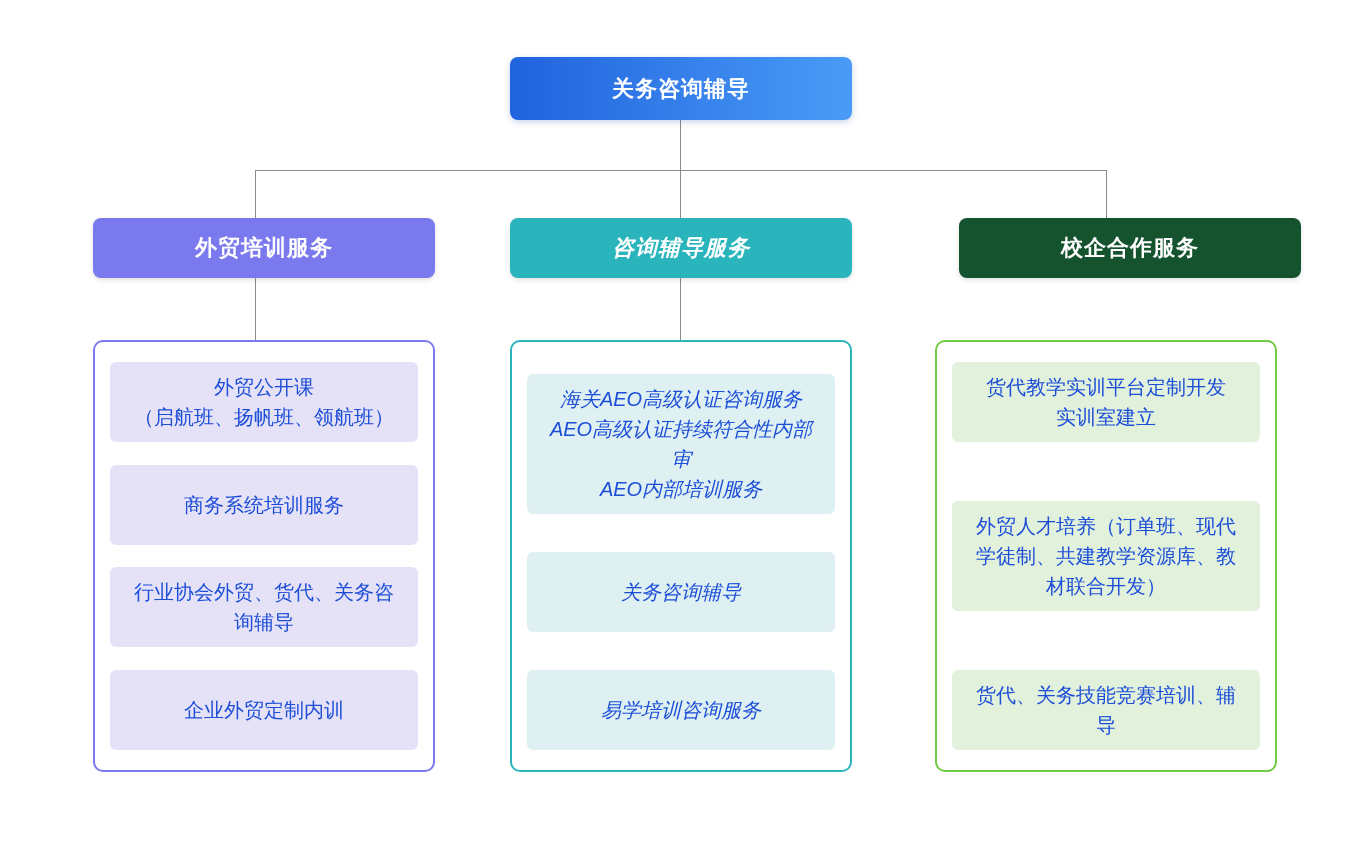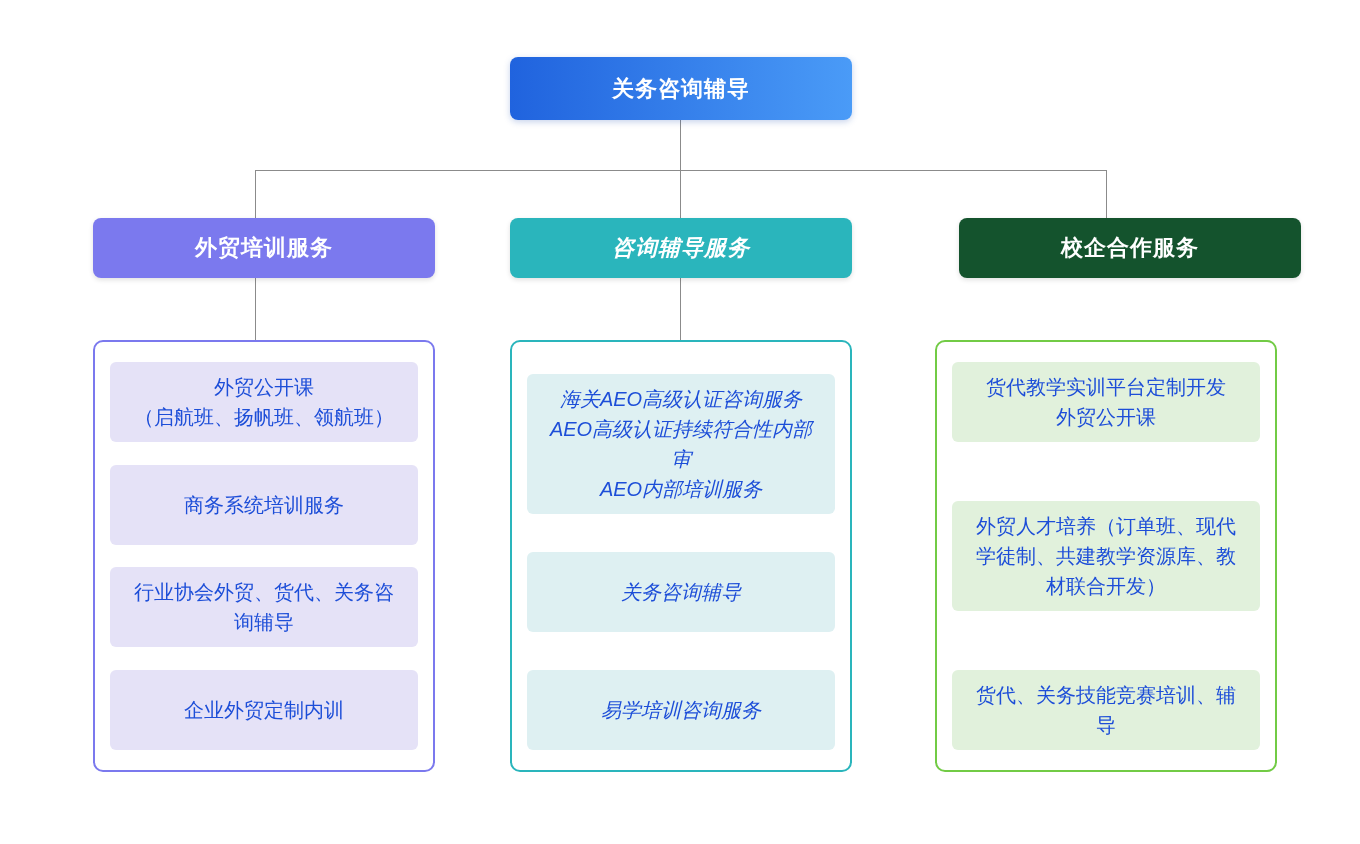--- a/index.html
+++ b/index.html
@@ -133,18 +133,18 @@
     <div class="leaf-item item-teal">海关AEO高级认证咨询服务
 AEO高级认证持续符合性内部审
 AEO内部培训服务</div>
     <div class="leaf-item item-teal">关务咨询辅导</div>
     <div class="leaf-item item-teal">易学培训咨询服务</div>
   </div>
 
   <div class="branch-header header-green col-3">校企合作服务</div>
   <div class="branch-container container-green col-3">
     <div class="leaf-item item-green">货代教学实训平台定制开发
-外贸公开课</div>
+实训室建立</div>
     <div class="leaf-item item-green">外贸人才培养（订单班、现代学徒制、共建教学资源库、教材联合开发）</div>
     <div class="leaf-item item-green">货代、关务技能竞赛培训、辅导</div>
   </div>
 
 </div>
 
 </body></html>

